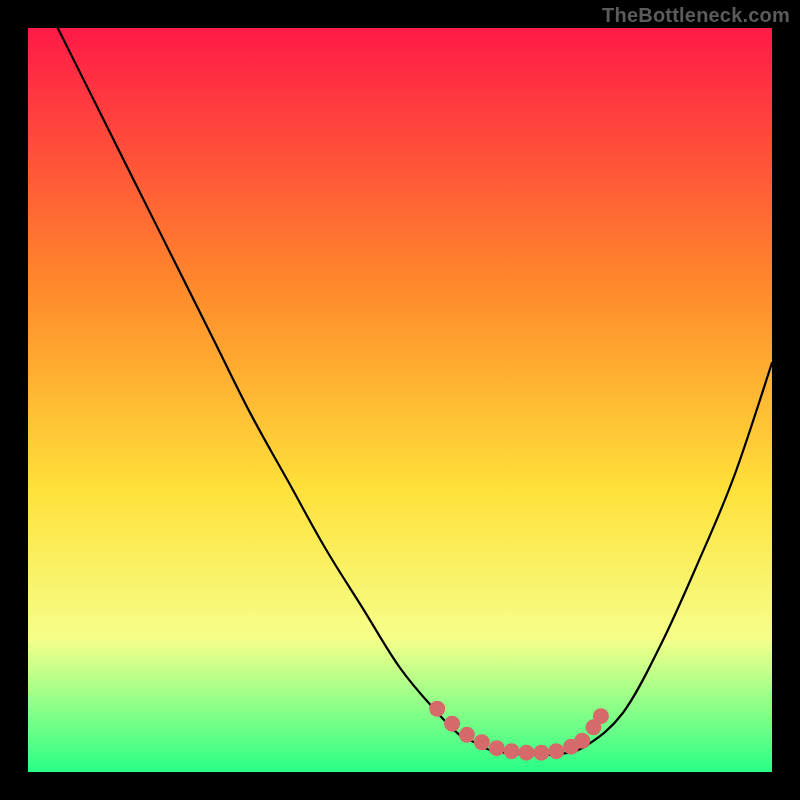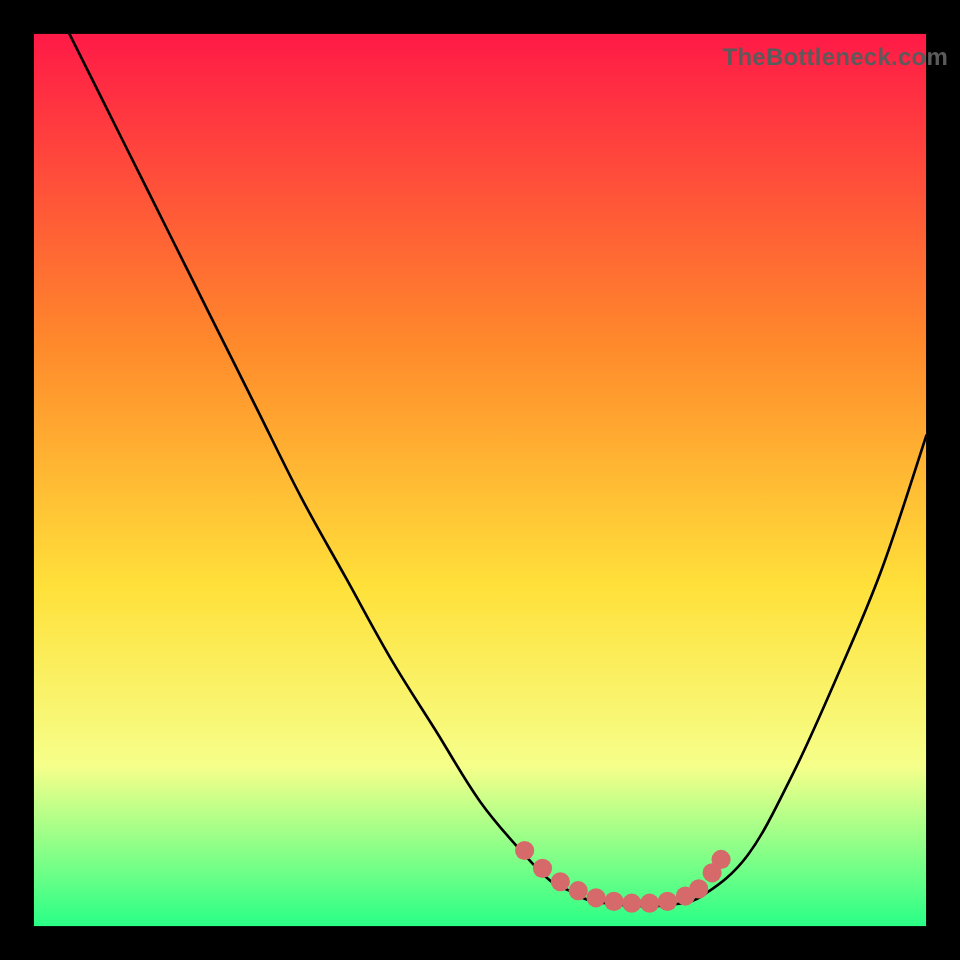--- a/index.html
+++ b/index.html
@@ -27,21 +27,20 @@
   }
   .attribution {
     position: absolute;
     top: 4px;
     right: 10px;
     color: #5b5b5b;
     font-size: 20px;
     font-weight: 600;
     letter-spacing: 0.2px;
     user-select: none;
-    margin-top: 33px;
   }
   svg { display: block; }
 </style>
 </head>
 <body>
 
 <div class="frame">
 
   <div class="plot-area">
     <svg id="chart-svg" width="744" height="744" viewBox="0 0 744 744" preserveAspectRatio="none">

